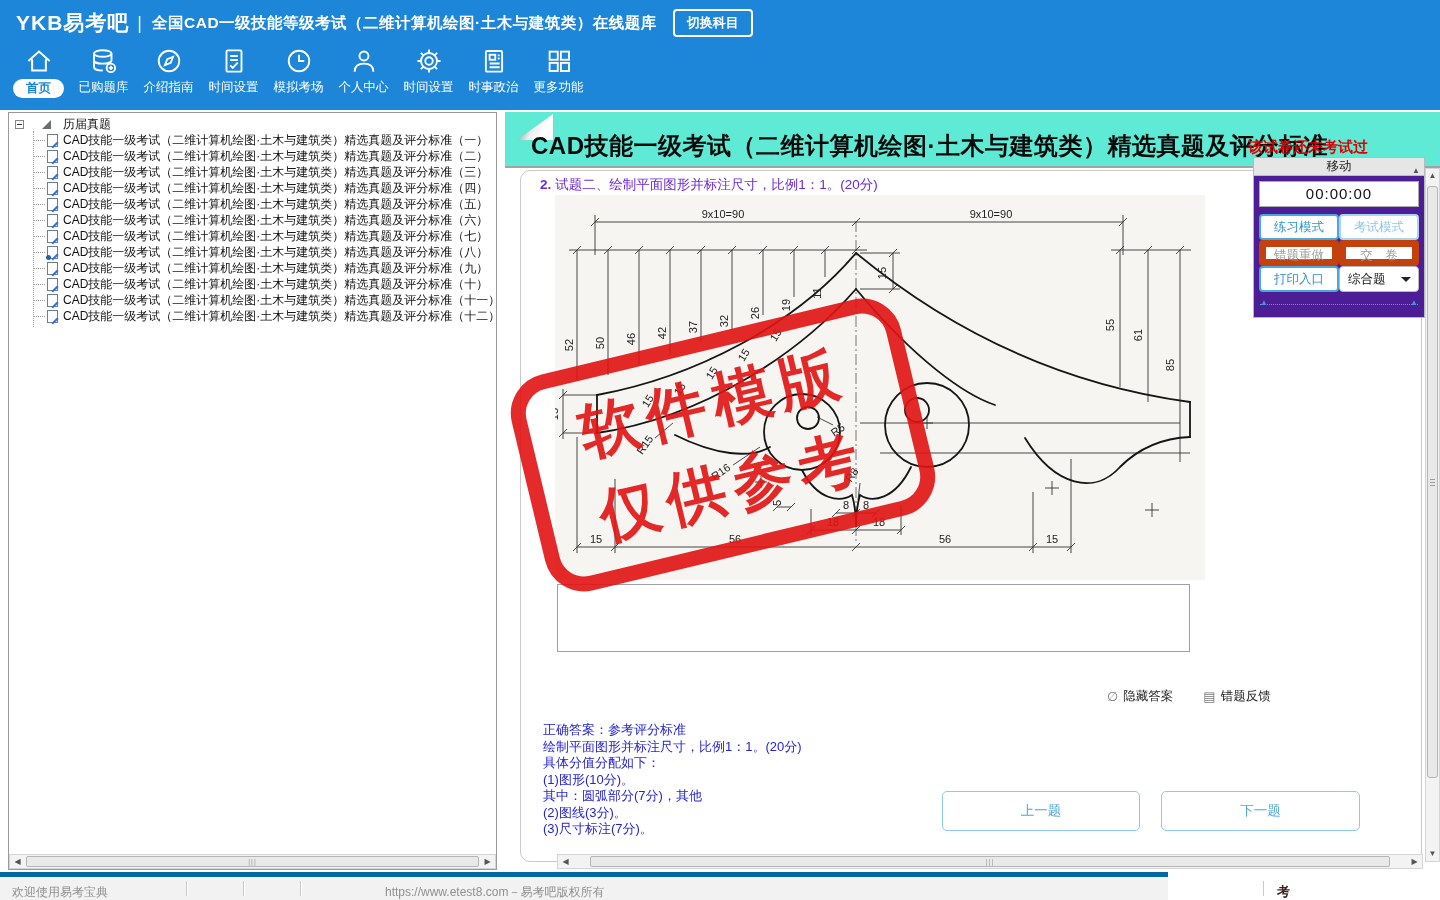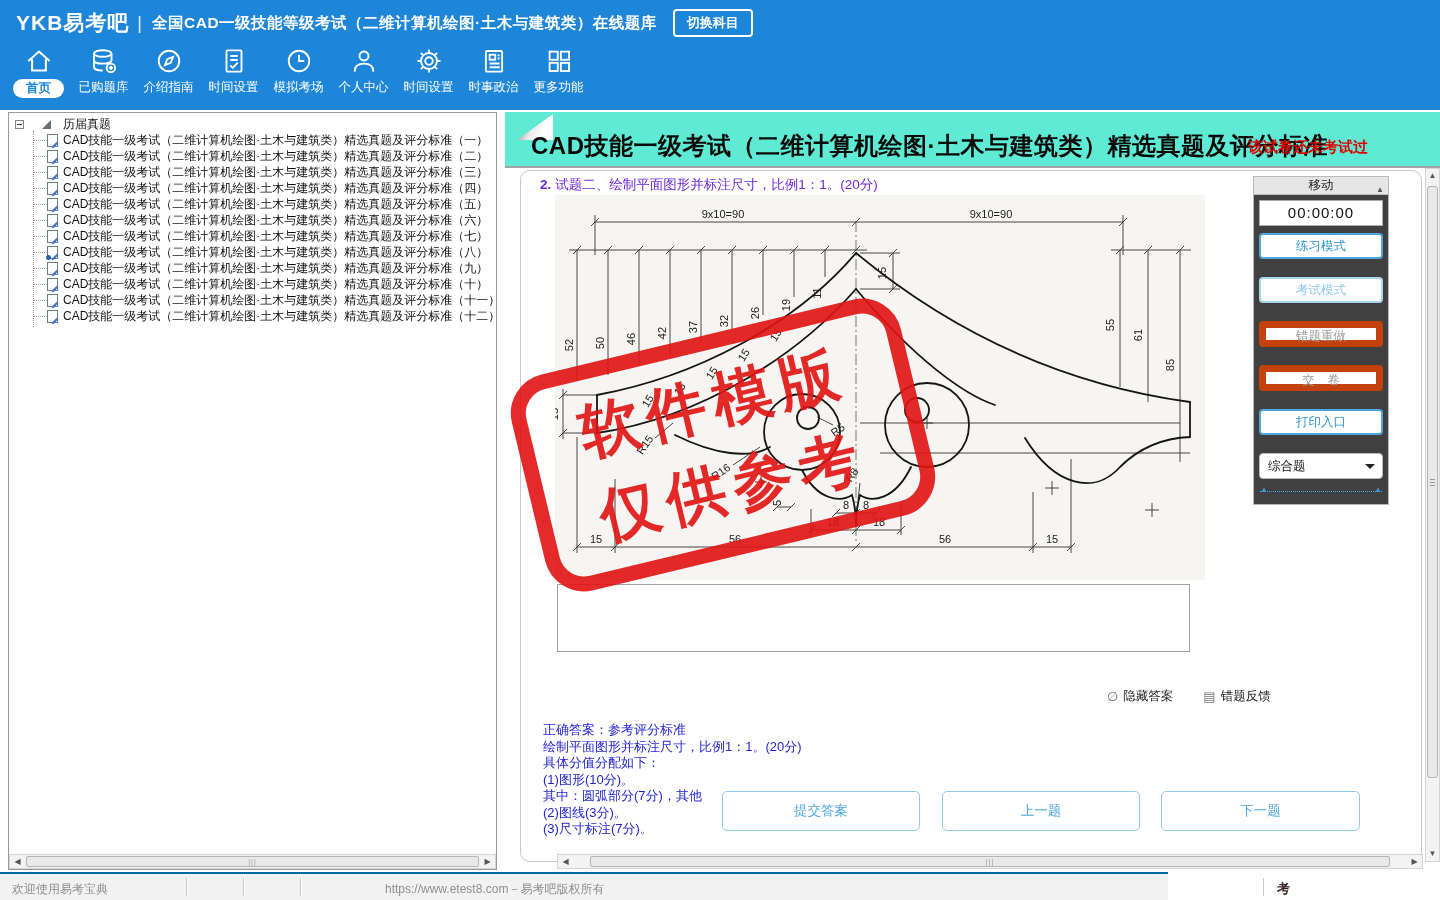--- a/index.html
+++ b/index.html
@@ -73,27 +73,27 @@
   .btn-prev { left:437px; width:198px; }
   .btn-next { left:656px; width:199px; }
 
   
   .stamp { position:absolute; left:18px; top:222px; width:400px; height:222px; border:15px solid #e21313;
     border-radius:40px; transform:rotate(-13.5deg); z-index:5; opacity:.9; pointer-events:none;
     display:flex; flex-direction:column; justify-content:center; align-items:center; }
   .stamp div { font-size:60px; font-weight:900; color:#e21313; letter-spacing:8px; line-height:86px; white-space:nowrap; }
 
   
-  .sidebar { position:absolute; left:748px; top:64px; width:136px; background:#404040; border:1px solid #b9b9b9; z-index:7; }
+  .sidebar { position:absolute; left:748px; top:45px; width:172px; background:#4c1d95; border:1px solid #b9b9b9; z-index:7; }
   .sb-header { height:18px; background:#e6e6e6; border-bottom:1px solid #bdbdbd; font-size:12.5px; color:#222;
     text-align:center; line-height:17px; position:relative; cursor:move; }
   .sb-header .uparrow { position:absolute; right:4px; top:4px; font-size:8px; color:#555; }
   .timerbox { margin:5px 5px 2px; border:1px solid #ababab; height:26px; text-align:center;
     font-size:15px; line-height:24px; color:#111; letter-spacing:1px; background:#fff; }
-  .btngrid { display:grid; grid-template-columns:1fr; gap:18px; padding:5px; }
+  .btngrid { display:grid; grid-template-columns:1fr 1fr; gap:0; padding:5px; }
   .sbtn { height:26px; border-radius:4px; background:#fff; font-size:12.5px; cursor:pointer; }
   .b-strong { border:2px solid #49a8de; color:#2f93cf; }
   .b-light { border:2px solid #a8d6ef; color:#8ec7e8; }
   .b-gray { border:7px solid #c2410c; color:#9c9c9c; }
   .b-select { border:1px solid #b9b9b9; color:#111; text-align:left; padding-left:8px; position:relative; }
   .b-select::after { content:""; position:absolute; right:7px; top:10px; border:5px solid transparent; border-top-color:#222; }
   .splitter { position:relative; margin:7px 6px 5px; border-top:1px dotted #4aa0d8; height:8px; }
   .splitter span { position:absolute; top:-7px; font-size:8px; color:#3f97d3; }
   .splitter .tl { left:0; } .splitter .tr { right:0; }
 
@@ -102,21 +102,21 @@
   .vs-up { position:absolute; top:0; left:0; width:13px; height:14px; font-size:8px; color:#555; text-align:center; line-height:14px; }
   .vs-down { position:absolute; bottom:0; left:0; width:13px; height:14px; font-size:8px; color:#555; text-align:center; line-height:14px; }
   .vthumb { position:absolute; left:1px; top:17px; width:11px; height:592px; background:#e9e9e9; border:1px solid #b5b5b5;
     border-radius:3px; }
   .vthumb::after { content:""; position:absolute; left:2px; top:295px; width:5px; height:1px;
     box-shadow:0 -3px 0 #9a9a9a, 0 0 0 #9a9a9a, 0 3px 0 #9a9a9a; background:#9a9a9a; }
   .hs-right { left:52px; top:742px; width:866px; }
 
   
   .statusbar { position:absolute; left:0; top:872px; width:1168px; height:28px; background:#f2f2f2;
-    border-top:2px solid #0369a1; font-size:12px; color:#8f8f8f; }
+    border-top:5px solid #0369a1; font-size:12px; color:#8f8f8f; }
   .cellsep { position:absolute; top:4px; bottom:4px; width:2px; border-left:1px solid #c9c9c9; border-right:1px solid #fff; }
   .st-welcome { position:absolute; left:12px; top:7px; }
   .st-copy { position:absolute; left:385px; top:7px; }
   .st-count { position:absolute; left:1277px; top:6px; color:#3c2323; font-weight:800; font-size:13px; }
 </style>
 </head>
 <body>
 
 <div class="app">
 
@@ -418,21 +418,20 @@
     <div class="answer-block">
       <div>正确答案：参考评分标准</div>
       <div>绘制平面图形并标注尺寸，比例1：1。(20分)</div>
       <div>具体分值分配如下：</div>
       <div>(1)图形(10分)。</div>
       <div>其中：圆弧部分(7分)，其他</div>
       <div>(2)图线(3分)。</div>
       <div>(3)尺寸标注(7分)。</div>
     </div>
 
-    <button class="actionbtn btn-submit">提交答案</button>
     <button class="actionbtn btn-prev">上一题</button>
     <button class="actionbtn btn-next">下一题</button>
 
     <div class="sidebar">
       <div class="sb-header">
         <span>移动</span>
         <span class="uparrow">▲</span>
       </div>
       <div class="timerbox">00:00:00</div>
       <div class="btngrid">

